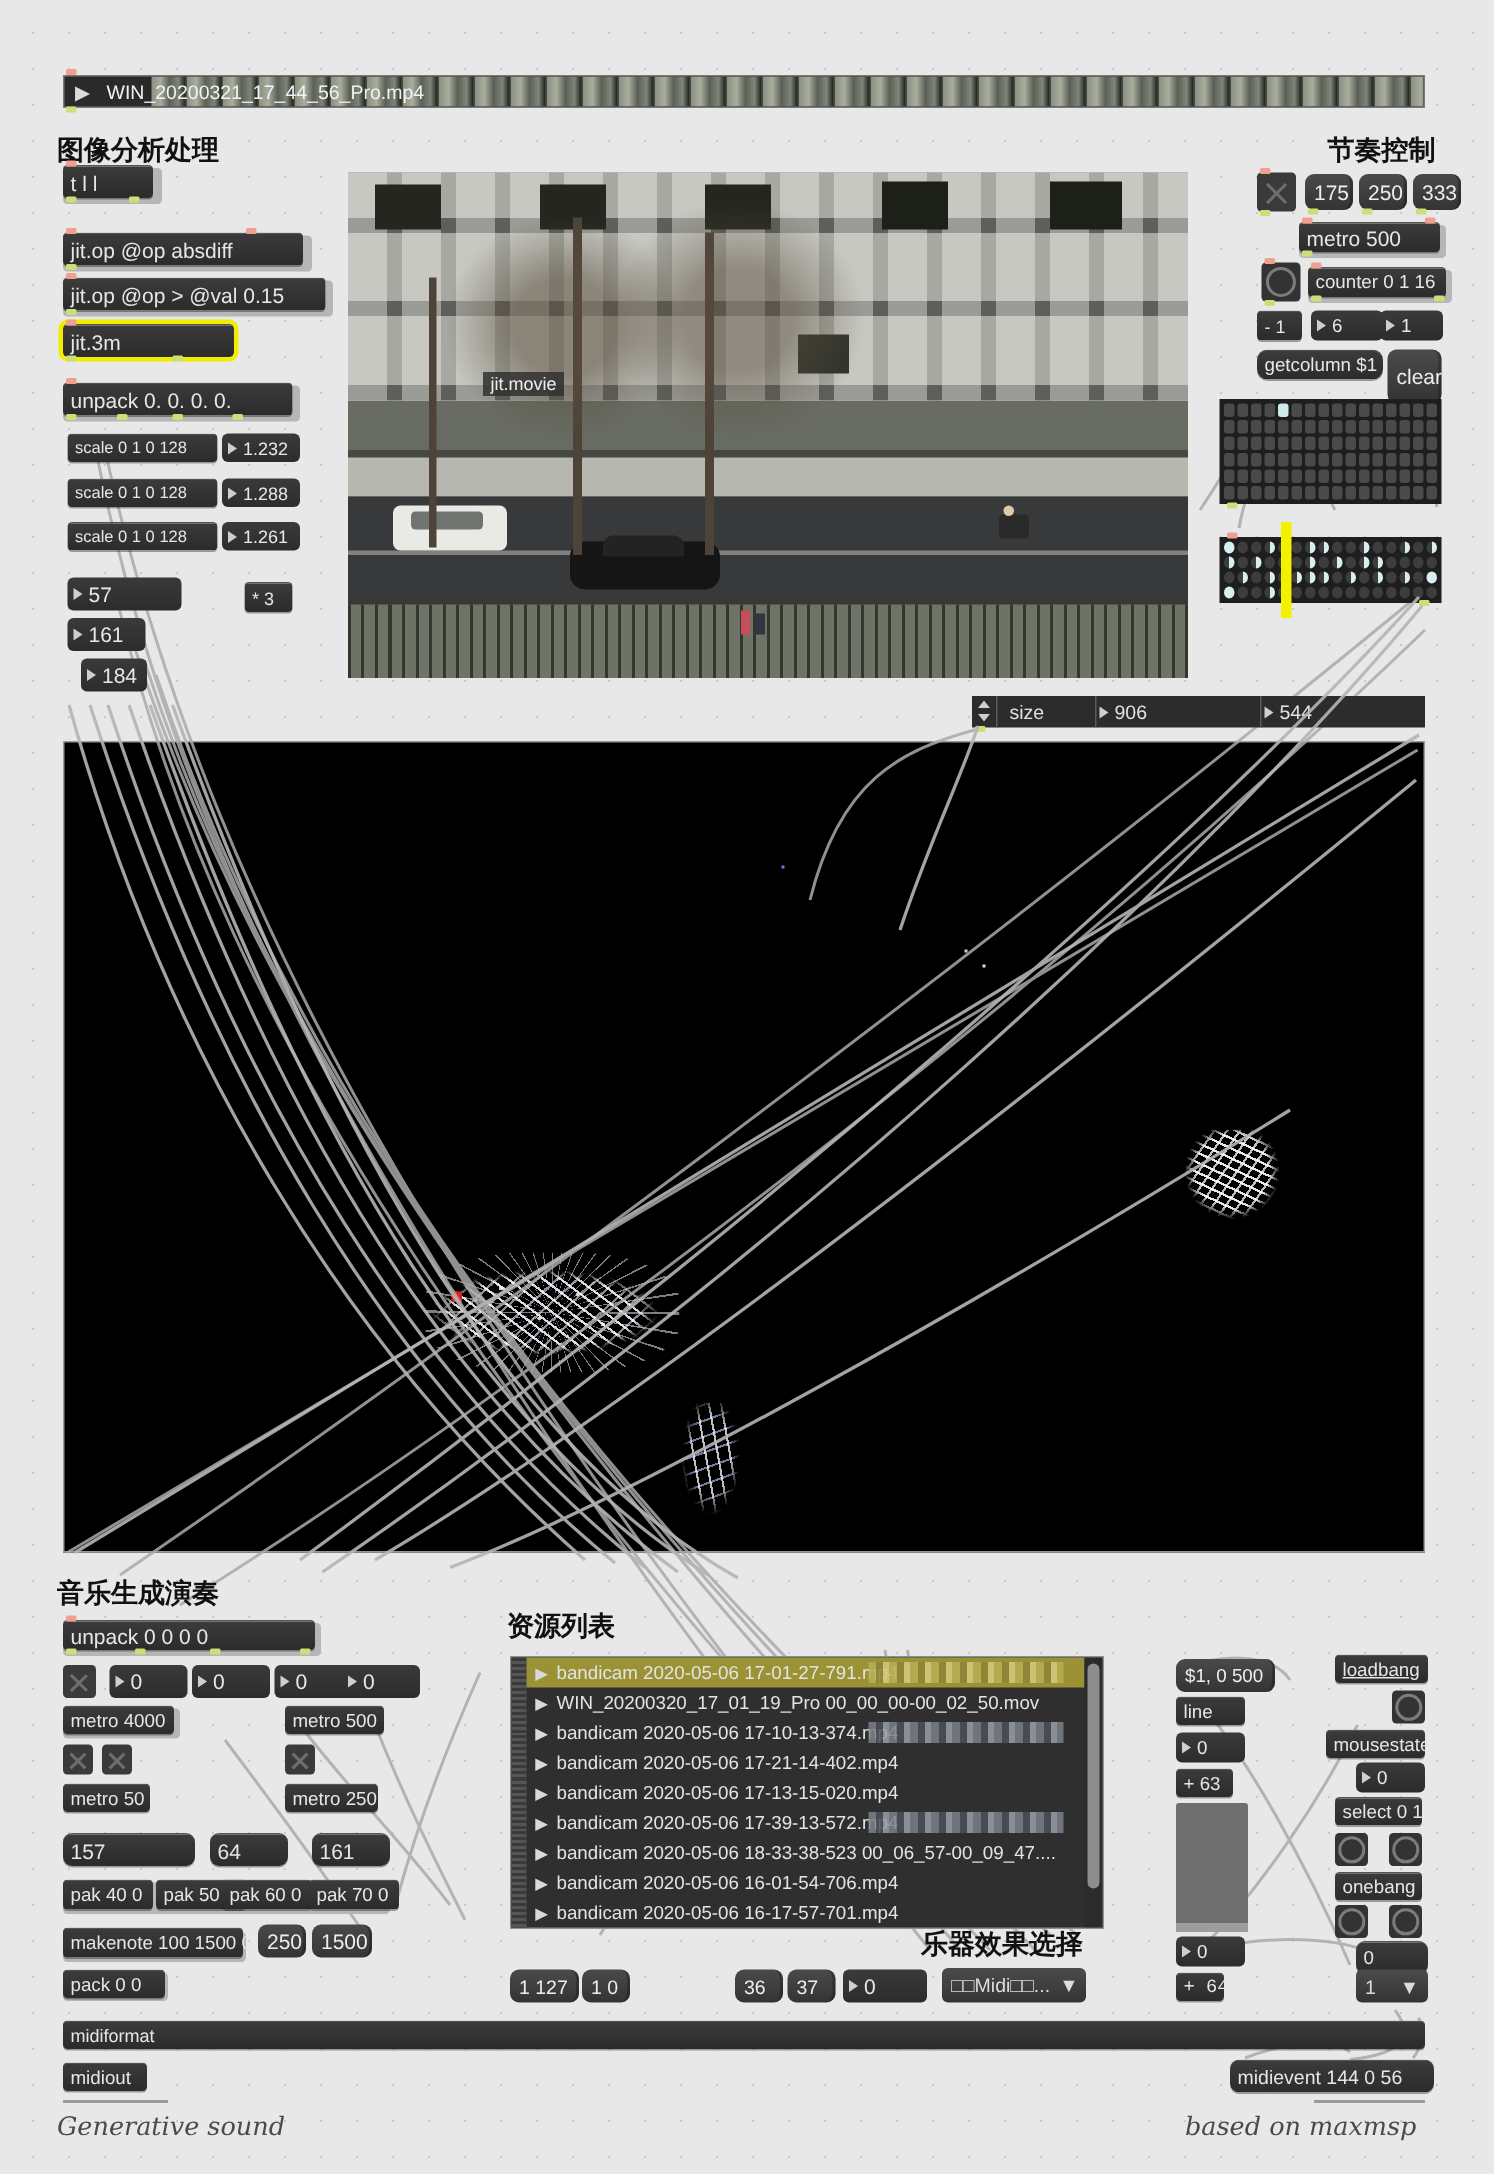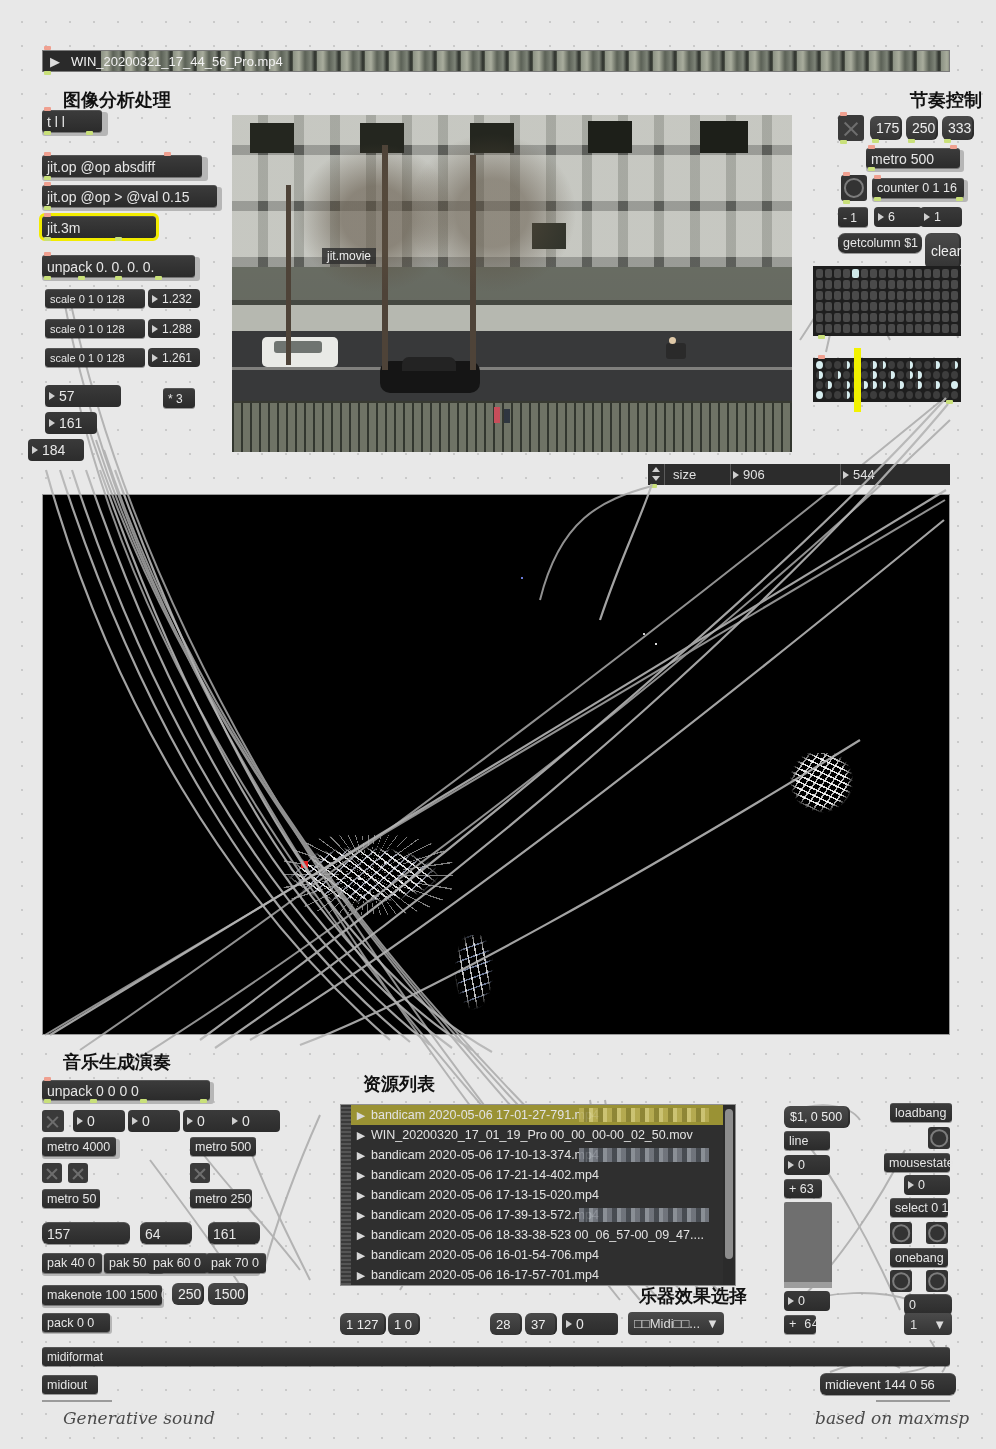--- a/index.html
+++ b/index.html
@@ -68,21 +68,21 @@
   }
   .toggle::before{ transform:rotate(45deg); }
   .toggle::after { transform:rotate(-45deg); }
   .bang {
     position:absolute; background:#333; border-radius:3px; z-index:6;
   }
   .bang::before{
     content:""; position:absolute; left:50%; top:50%; transform:translate(-50%,-50%);
     width:62%; height:62%; border:2px solid #7c7c7c; border-radius:50%;
   }
-  .cmt { position:absolute; color:#111; z-index:7; white-space:nowrap;margin-left:25px; }
+  .cmt { position:absolute; color:#111; z-index:7; white-space:nowrap; }
   .cjk { font-family:"DejaVu Sans", sans-serif; font-weight:bold; font-size:18px; }
   
   .io { position:absolute; width:7px; height:4px; border-radius:1px; z-index:8; }
   .in  { background:#f0a090; }
   .out { background:#c9e07a; }
   svg.cables { position:absolute; left:0; top:0; width:996px; height:1449px; z-index:4; pointer-events:none; }
   svg.cables.top { z-index:9; }
   .canvas-black {
     position:absolute; background:#000; z-index:3;
     border:1px solid #9a9a9a;
@@ -247,21 +247,21 @@
   <div class="obj" style="left:45px; top:319px; width:100px; height:19px; font-size:11px;">scale 0 1 0 128</div>
   <div class="num" style="left:148px; top:319px; width:52px; height:19px; font-size:12px;">1.288</div>
 
   <div class="obj" style="left:45px; top:348px; width:100px; height:19px; font-size:11px;">scale 0 1 0 128</div>
   <div class="num" style="left:148px; top:348px; width:52px; height:19px; font-size:12px;">1.261</div>
 
   <div class="obj" style="left:163px; top:388px; width:32px; height:20px; font-size:12px;">* 3</div>
 
   <div class="num" style="left:45px; top:385px; width:76px; height:22px;">57</div>
   <div class="num" style="left:45px; top:412px; width:52px; height:22px;">161</div>
-  <div class="num" style="left:28px; top:439px; width:56px; height:22px;">184</div>
+  <div class="num" style="left:54px; top:439px; width:44px; height:22px;">184</div>
 
   <div class="videoframe" style="left:232px; top:115px; width:560px; height:337px;
        background:
          linear-gradient(180deg, rgba(0,0,0,0) 0%, rgba(0,0,0,0.12) 100%),
          linear-gradient(180deg,
             #8d9188 0px, #8d9188 150px,
             #6e7268 150px, #6e7268 185px,
             #4a4d46 185px, #4a4d46 215px,
             #7c7f76 215px, #7c7f76 240px,
             #3e4038 240px, #3e4038 290px,
@@ -670,39 +670,39 @@
           <span>bandicam 2020-05-06 16-17-57-701.mp4</span>
         </div>
       </div>
     <div class="scroll">
       <div class="thumb"></div>
     </div>
   </div>
 
   <div class="msg" style="left:340px; top:1313px; width:46px; height:22px; font-size:13px;">1 127</div>
   <div class="msg" style="left:388px; top:1313px; width:32px; height:22px; font-size:13px;">1 0</div>
-  <div class="msg" style="left:490px; top:1313px; width:32px; height:22px; font-size:13px;">28</div>
+  <div class="msg" style="left:490px; top:1313px; width:32px; height:22px; font-size:13px;">36</div>
   <div class="msg" style="left:525px; top:1313px; width:32px; height:22px; font-size:13px;">37</div>
   <div class="num" style="left:562px; top:1313px; width:56px; height:22px;">0</div>
   <div class="umenu" style="left:628px; top:1312px; width:96px; height:23px;">
     <span>□□Midi□□...</span>
     <span class="arrow">▼</span>
   </div>
 
   <div class="msg" style="left:784px; top:1106px; width:66px; height:22px; font-size:12.5px;">$1, 0 500</div>
   <div class="obj" style="left:784px; top:1131px; width:46px; height:19px; font-size:12.5px;">line</div>
   <div class="num" style="left:784px; top:1155px; width:46px; height:20px; font-size:12.5px;">0</div>
   <div class="obj" style="left:784px; top:1179px; width:38px; height:19px; font-size:12.5px;">+ 63</div>
   <div class="slider" style="left:784px; top:1202px; width:48px; height:86px;">
     <div class="knob" style="bottom:0; height:6px;"></div>
   </div>
   <div class="num" style="left:784px; top:1291px; width:46px; height:20px; font-size:12.5px;">0</div>
   <div class="obj" style="left:784px; top:1315px; width:32px; height:19px; font-size:12.5px;font-family:Liberation Mono, monospace;">+ 64</div>
 
-  <div class="obj" style="left:890px; top:1103px; width:62px; height:19px; font-size:12.5px;">loadbang</div>
+  <div class="obj" style="left:890px; top:1103px; width:62px; height:19px; font-size:12.5px;text-decoration:underline;">loadbang</div>
   <div class="bang" style="left:928px; top:1127px; width:22px; height:22px;"></div>
   <div class="obj" style="left:884px; top:1153px; width:66px; height:19px; font-size:12.5px;">mousestate</div>
   <div class="num" style="left:904px; top:1175px; width:46px; height:20px; font-size:12.5px;">0</div>
   <div class="obj" style="left:890px; top:1198px; width:58px; height:19px; font-size:12.5px;">select 0 1</div>
   <div class="bang" style="left:890px; top:1222px; width:22px; height:22px;"></div>
   <div class="bang" style="left:926px; top:1222px; width:22px; height:22px;"></div>
   <div class="obj" style="left:890px; top:1248px; width:58px; height:19px; font-size:12.5px;">onebang</div>
   <div class="bang" style="left:890px; top:1270px; width:22px; height:22px;"></div>
   <div class="bang" style="left:926px; top:1270px; width:22px; height:22px;"></div>
   <div class="obj" style="left:904px; top:1294px; width:48px; height:22px; border-radius:6px; font-size:12.5px;">0</div>

